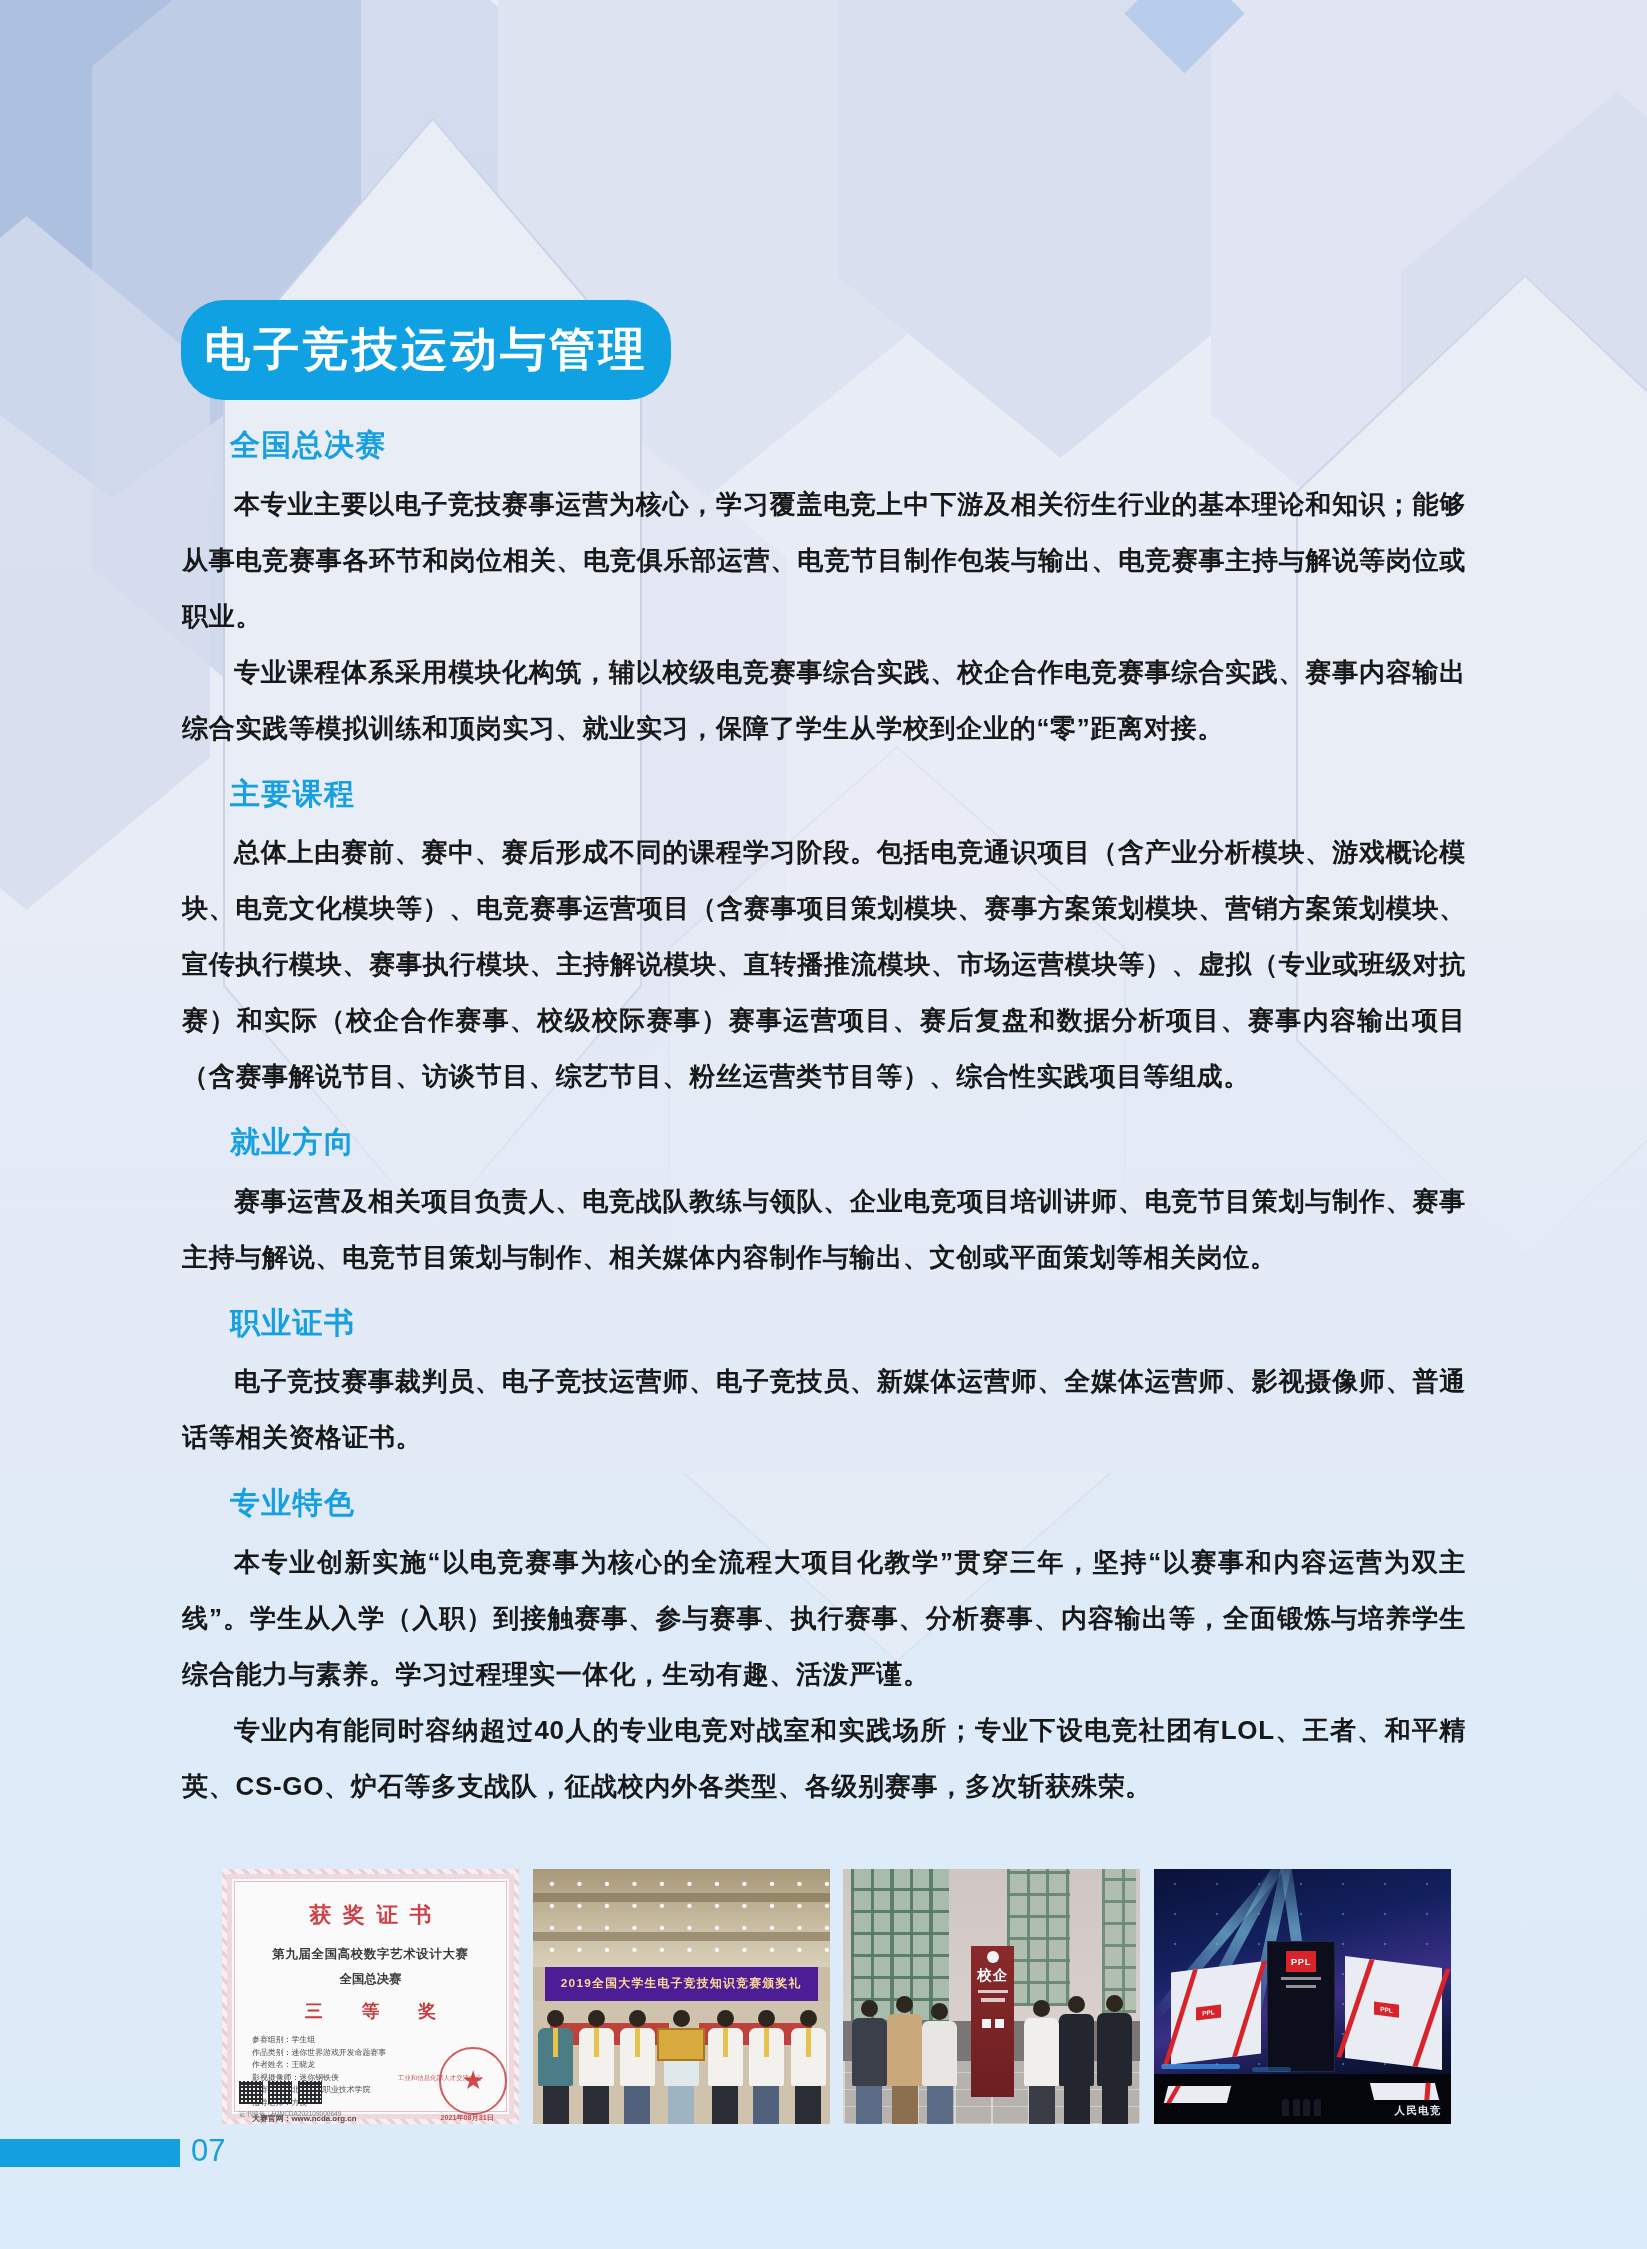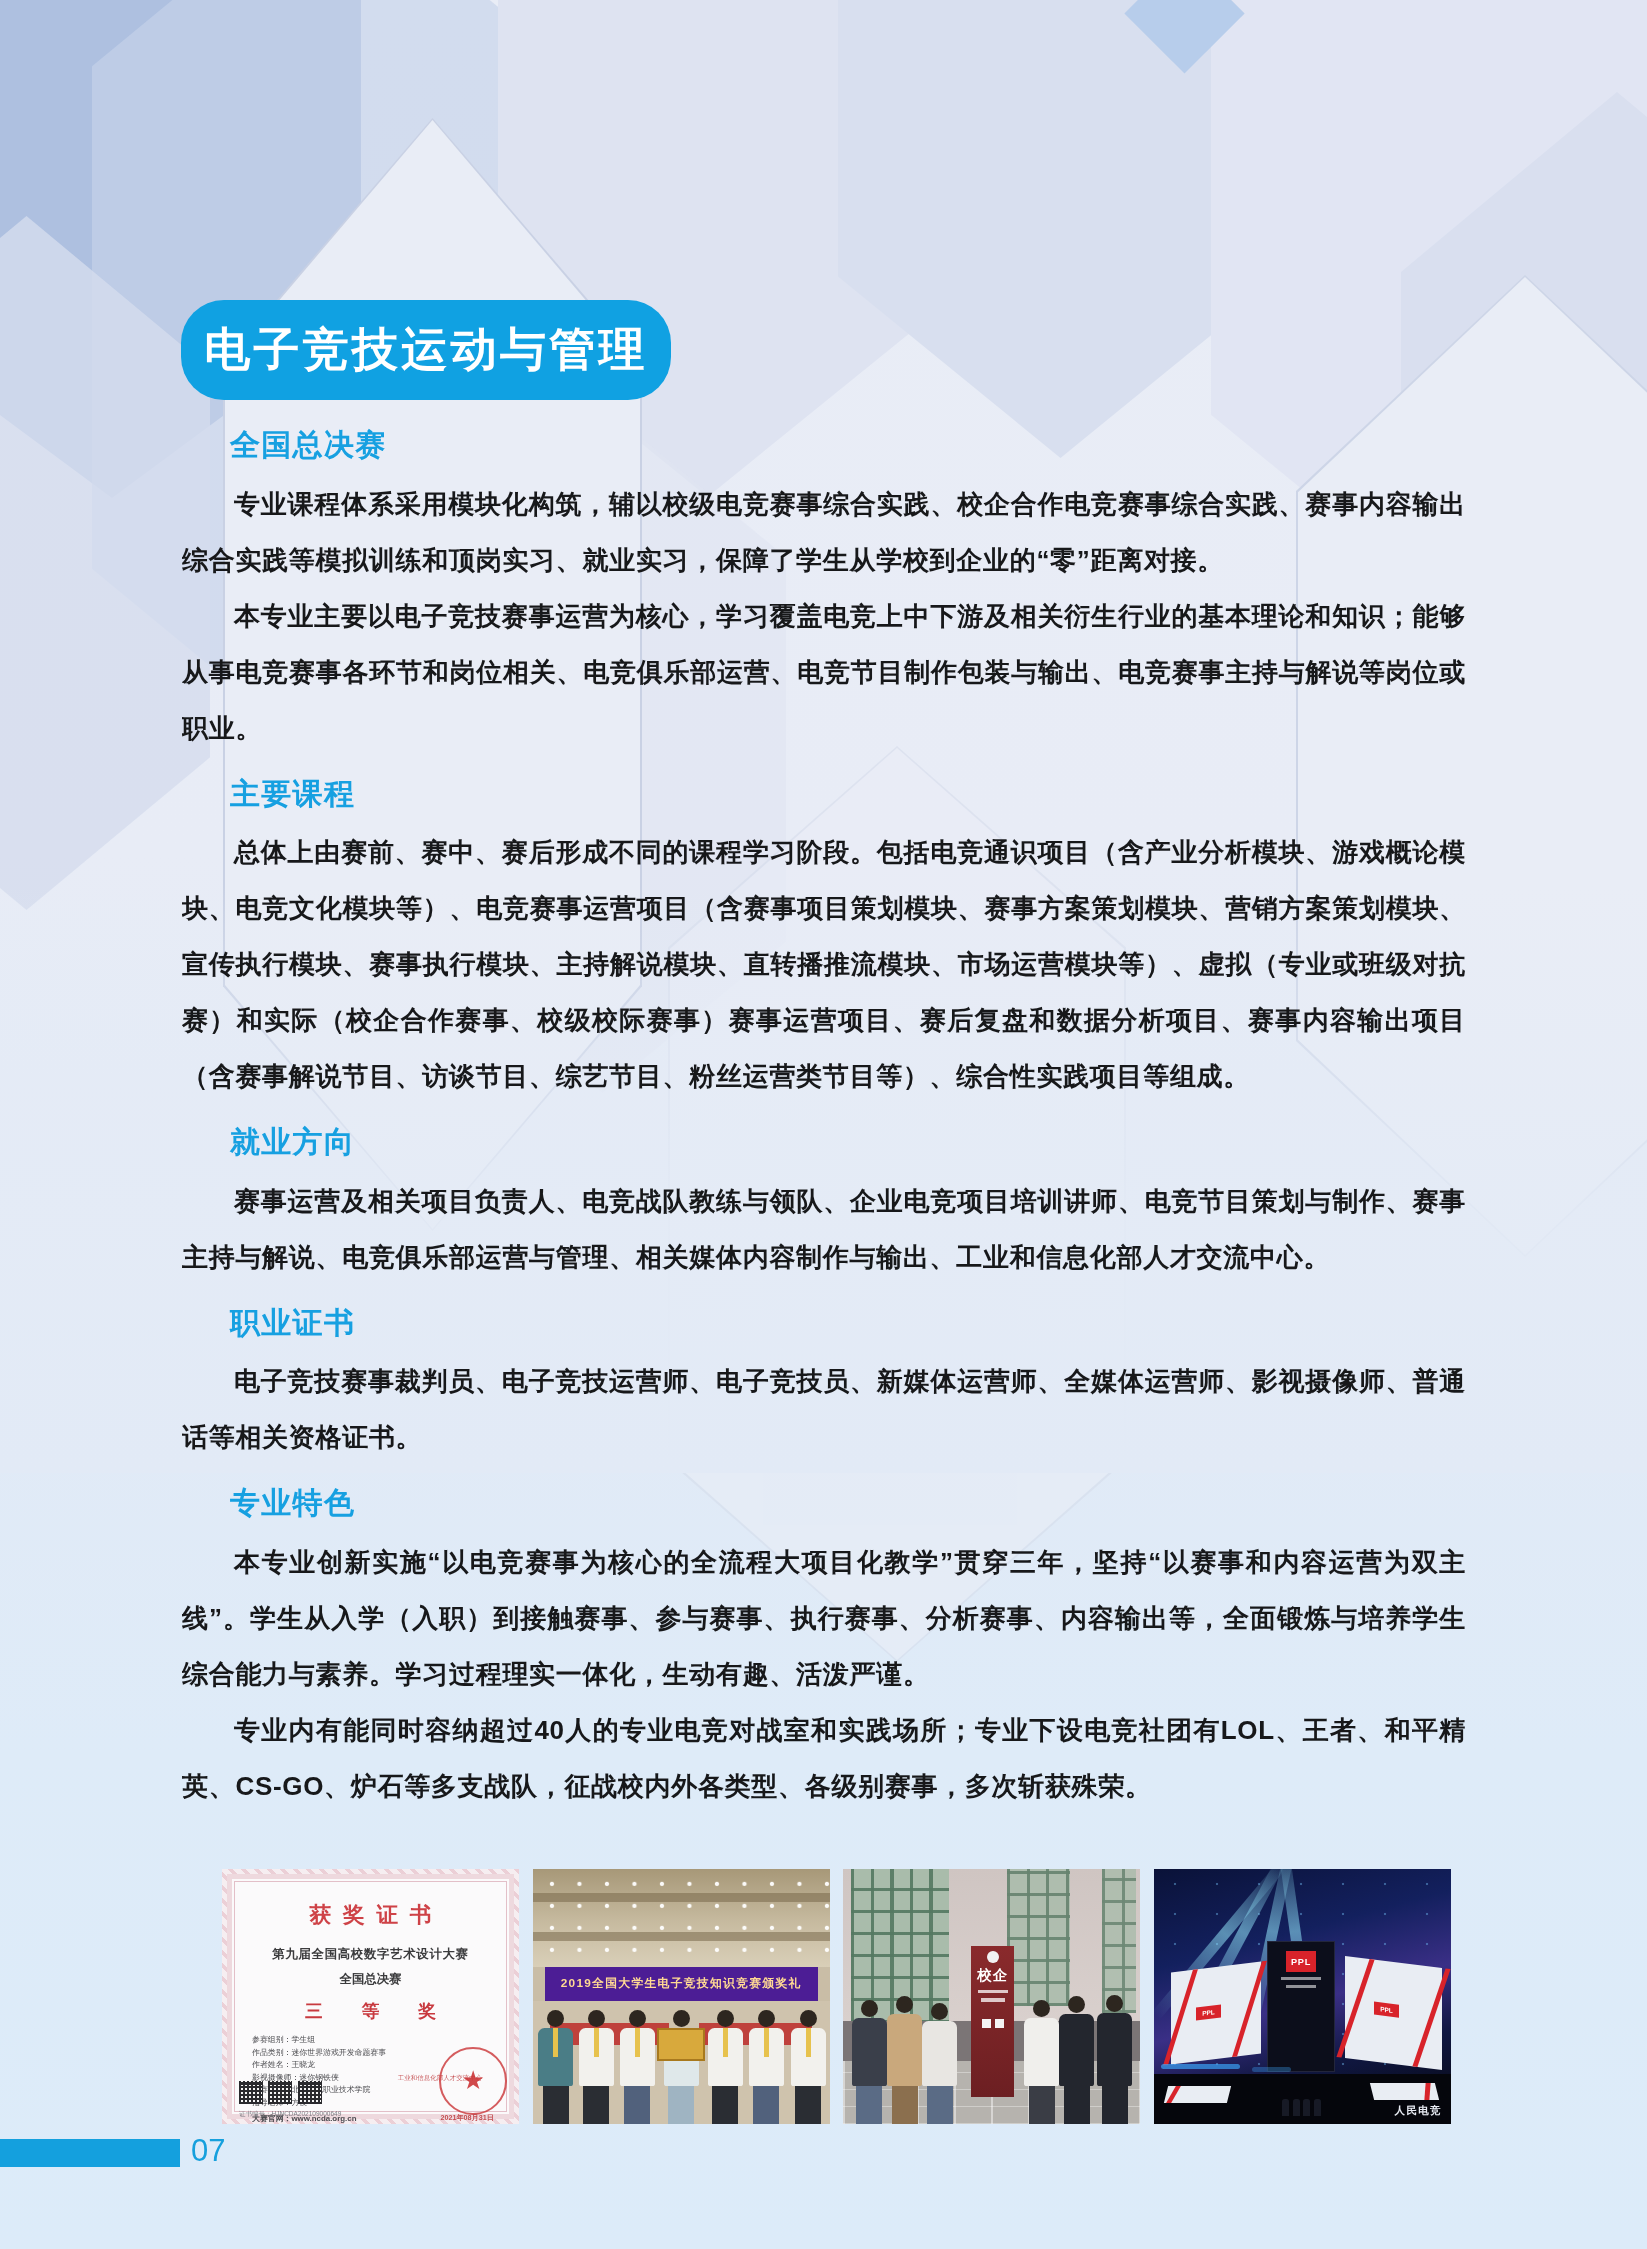--- a/index.html
+++ b/index.html
@@ -159,28 +159,28 @@
     <div class="diamond" style="left:1142px;top:-29.5px;width:85px;height:85px;background:#b7cdeb;"></div>
     <div class="bg-fade"></div>
   </div>
 
   <div class="badge">
     <span>电子竞技运动与管理</span>
   </div>
 
   <main class="content">
     <h3 class="sec-heading first">全国总决赛</h3>
+    <p>本专业主要以电子竞技赛事运营为核心，学习覆盖电竞上中下游及相关衍生行业的基本理论和知识；能够从事电竞赛事各环节和岗位相关、电竞俱乐部运营、电竞节目制作包装与输出、电竞赛事主持与解说等岗位或职业。</p>
     <p>专业课程体系采用模块化构筑，辅以校级电竞赛事综合实践、校企合作电竞赛事综合实践、赛事内容输出综合实践等模拟训练和顶岗实习、就业实习，保障了学生从学校到企业的“零”距离对接。</p>
-    <p>本专业主要以电子竞技赛事运营为核心，学习覆盖电竞上中下游及相关衍生行业的基本理论和知识；能够从事电竞赛事各环节和岗位相关、电竞俱乐部运营、电竞节目制作包装与输出、电竞赛事主持与解说等岗位或职业。</p>
 
     <h3 class="sec-heading">主要课程</h3>
     <p>总体上由赛前、赛中、赛后形成不同的课程学习阶段。包括电竞通识项目（含产业分析模块、游戏概论模块、电竞文化模块等）、电竞赛事运营项目（含赛事项目策划模块、赛事方案策划模块、营销方案策划模块、宣传执行模块、赛事执行模块、主持解说模块、直转播推流模块、市场运营模块等）、虚拟（专业或班级对抗赛）和实际（校企合作赛事、校级校际赛事）赛事运营项目、赛后复盘和数据分析项目、赛事内容输出项目（含赛事解说节目、访谈节目、综艺节目、粉丝运营类节目等）、综合性实践项目等组成。</p>
 
     <h3 class="sec-heading">就业方向</h3>
-    <p>赛事运营及相关项目负责人、电竞战队教练与领队、企业电竞项目培训讲师、电竞节目策划与制作、赛事主持与解说、电竞俱乐部运营与管理、相关媒体内容制作与输出、工业和信息化部人才交流中心。</p>
+    <p>赛事运营及相关项目负责人、电竞战队教练与领队、企业电竞项目培训讲师、电竞节目策划与制作、赛事主持与解说、电竞节目策划与制作、相关媒体内容制作与输出、文创或平面策划等相关岗位。</p>
 
     <h3 class="sec-heading">职业证书</h3>
     <p>电子竞技赛事裁判员、电子竞技运营师、电子竞技员、新媒体运营师、全媒体运营师、影视摄像师、普通话等相关资格证书。</p>
 
     <h3 class="sec-heading">专业特色</h3>
     <p>本专业创新实施“以电竞赛事为核心的全流程大项目化教学”贯穿三年，坚持“以赛事和内容运营为双主线”。学生从入学（入职）到接触赛事、参与赛事、执行赛事、分析赛事、内容输出等，全面锻炼与培养学生综合能力与素养。学习过程理实一体化，生动有趣、活泼严谨。</p>
     <p>专业内有能同时容纳超过40人的专业电竞对战室和实践场所；专业下设电竞社团有LOL、王者、和平精英、CS-GO、炉石等多支战队，征战校内外各类型、各级别赛事，多次斩获殊荣。</p>
 
   </main>
 

